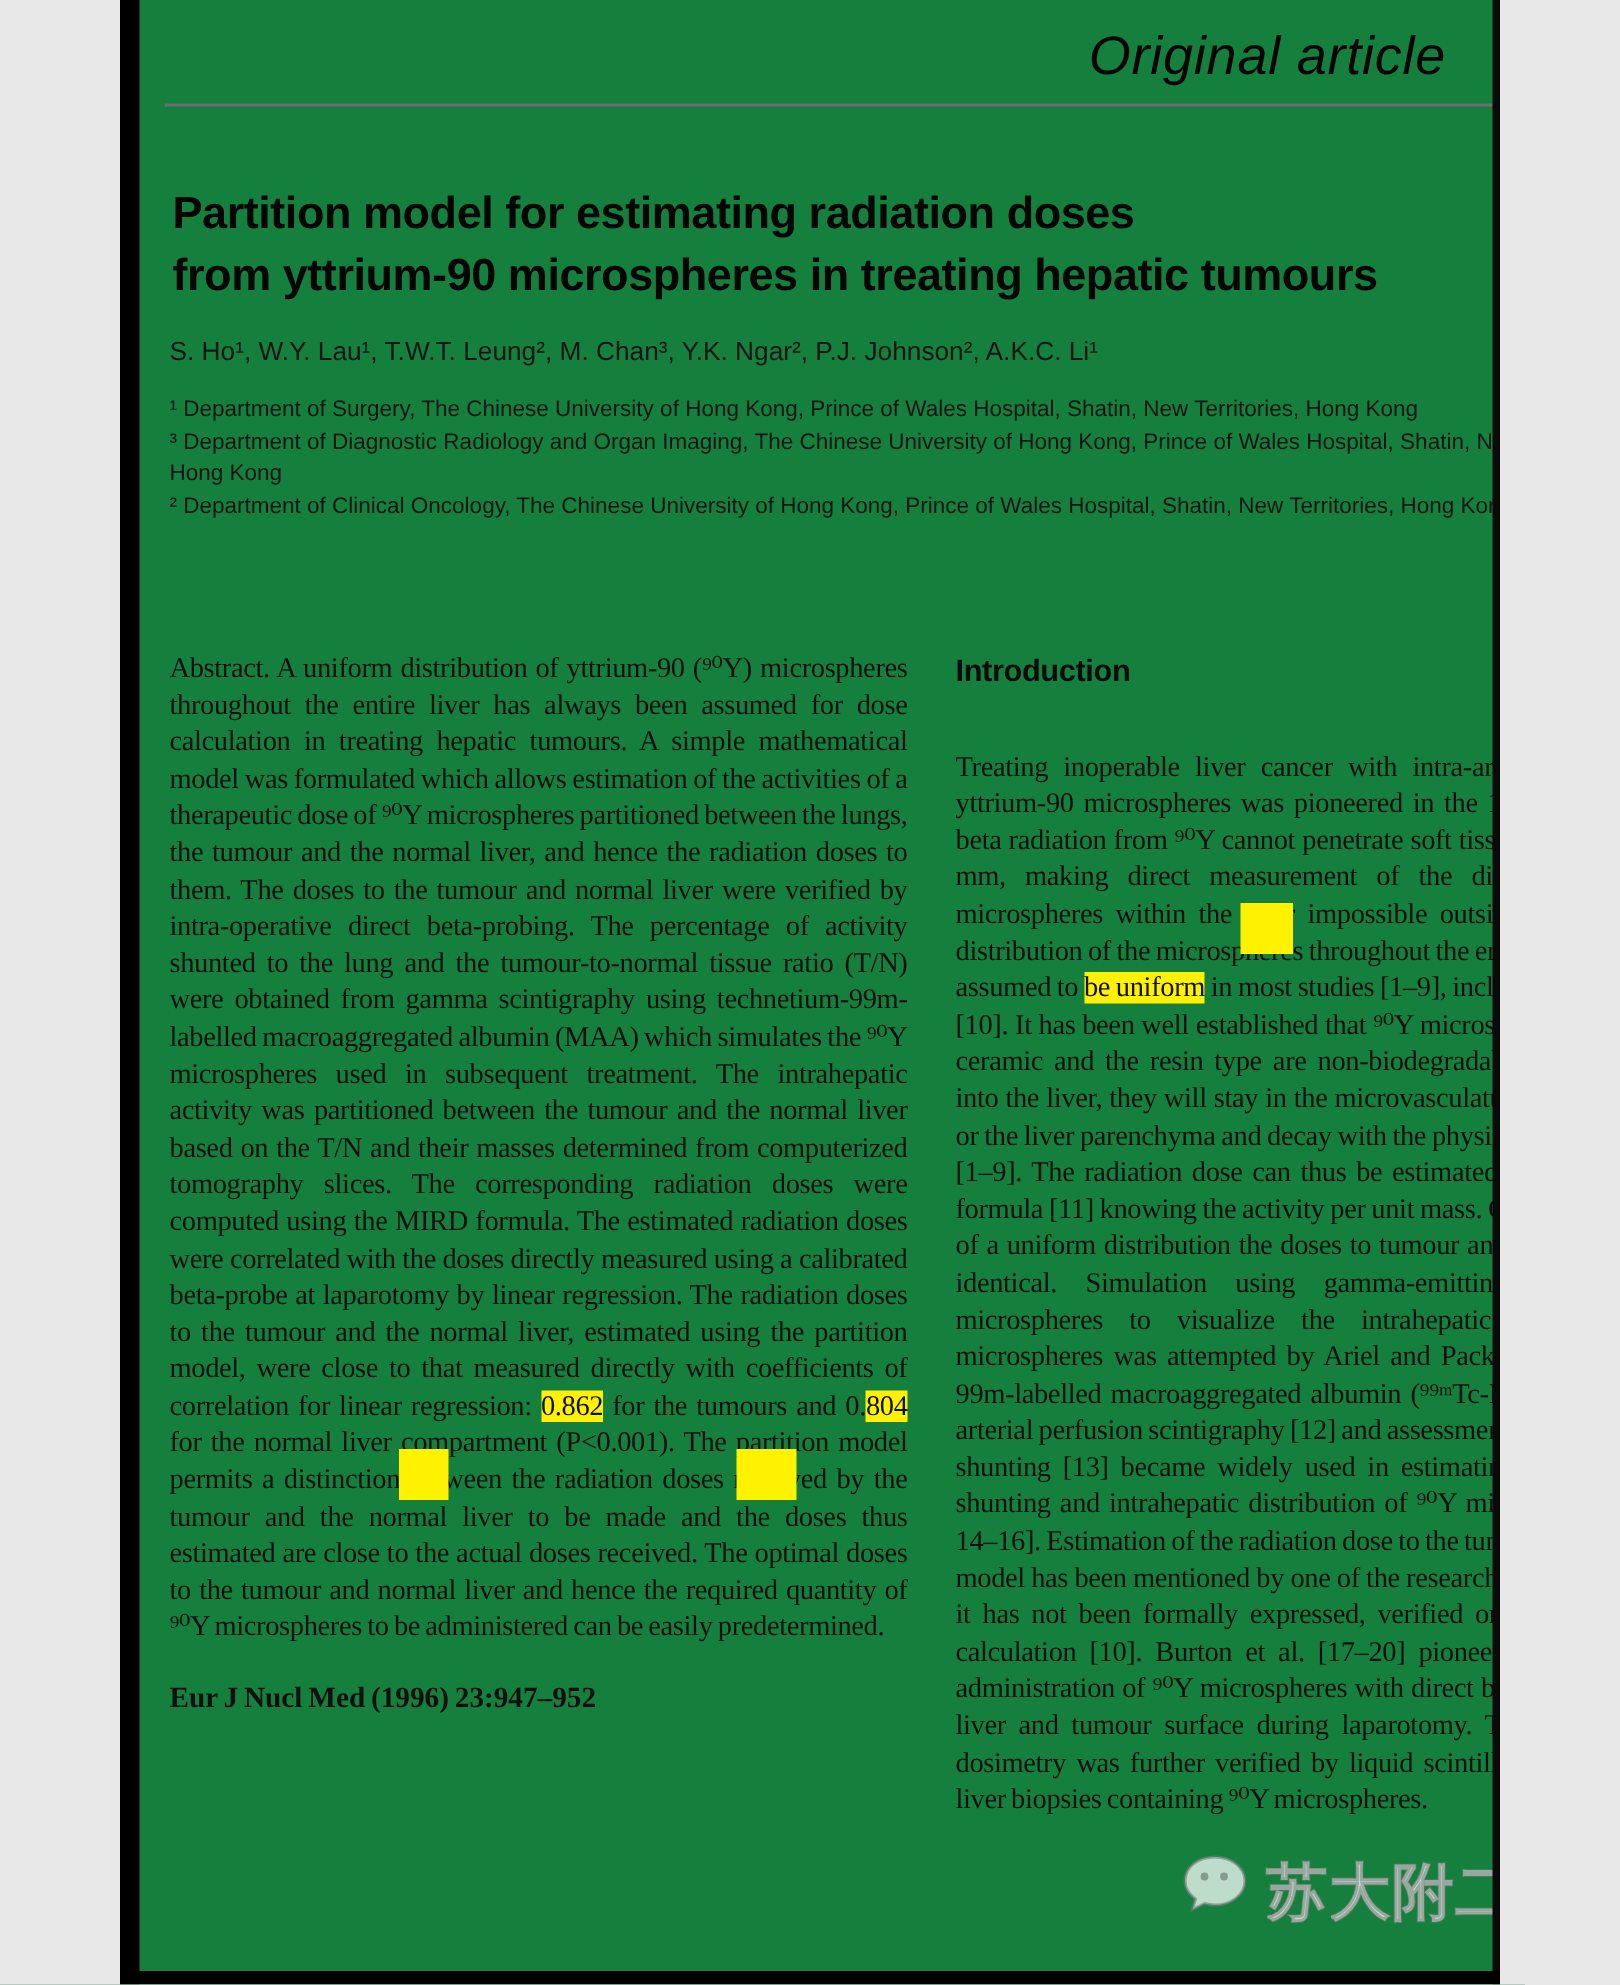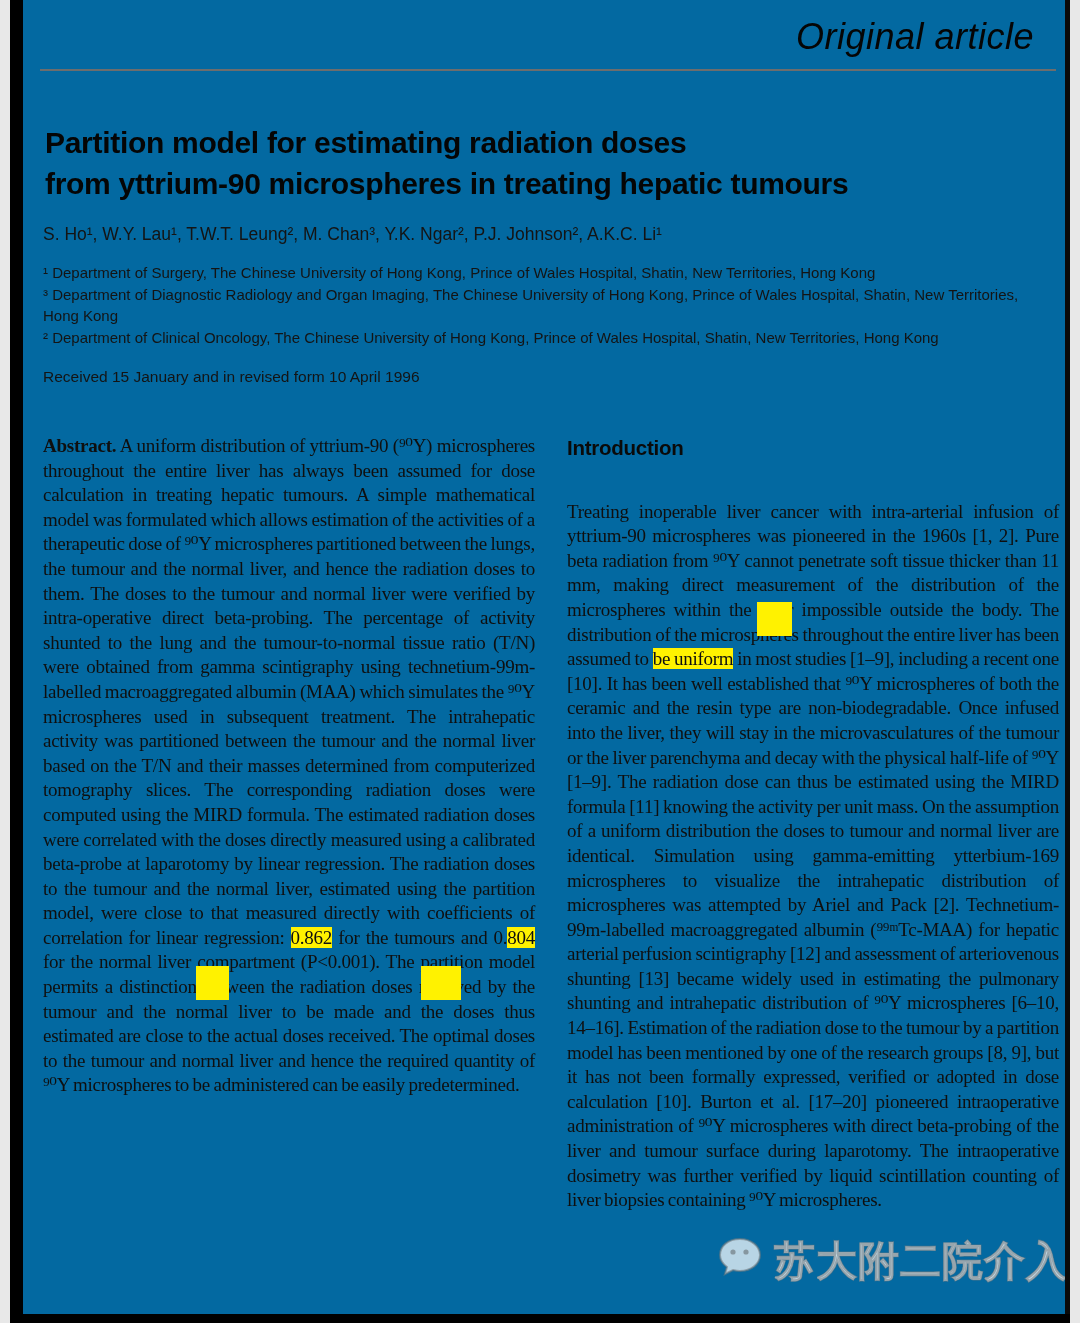--- a/index.html
+++ b/index.html
@@ -1,17 +1,17 @@
 <!DOCTYPE html>
 <html style="--hl: #fff200;"><head>
 <meta charset="utf-8">
 <style>
   html,body{margin:0;padding:0;background:#e8e8e8;}
   .page{
-    position:relative;width:1060px;height:1323px;background:#0369a1;
+    position:relative;width:920px;height:1323px;background:#15803d;
     overflow:hidden;margin:0 auto;
     font-family:"Liberation Serif","DejaVu Serif",serif;color:#0f0f0f;
   }
   
   .bar-left{position:absolute;left:0;top:0;width:13px;height:100%;background:#000;z-index:9;}
   .bar-right{position:absolute;right:0;top:0;width:5px;height:100%;background:#0a0a0a;z-index:9;}
   .bar-bottom{position:absolute;left:0;bottom:0;width:100%;height:9px;background:#000;z-index:9;}
 
   .header-label{
     position:absolute;top:16px;right:36px;
@@ -42,21 +42,21 @@
   }
 
   .col{
     position:absolute;width:492px;
     font-size:19px;line-height:24.6px;text-align:justify;
     letter-spacing:-.25px;word-spacing:-1px;color:#0f0f0f;
   }
   .col-left{left:33px;top:434px;}
   .col-right{left:557px;top:436px;}
   .col p{margin:0;}
-  .lead{font-weight:700;}
+  .lead{font-weight:400;}
   .hl{background:var(--hl,#fff200);}
   .keywords{margin-top:30px !important;}
   .kw-label{font-style:italic;}
   .citation{margin-top:23px !important;font-weight:700;font-size:19.5px;letter-spacing:0;}
   .intro-heading{
     font-family:"Liberation Sans","DejaVu Sans",sans-serif;
     font-size:20.5px;font-weight:700;margin:0 0 39px 0;text-align:left;color:#0a0a0a;
   }
   .p-indent{text-indent:20px;}
 
@@ -98,24 +98,24 @@
   </h1>
 
   <div class="authors">S. Ho¹, W.Y. Lau¹, T.W.T. Leung², M. Chan³, Y.K. Ngar², P.J. Johnson², A.K.C. Li¹</div>
 
   <div class="affils">
     <div>¹ Department of Surgery, The Chinese University of Hong Kong, Prince of Wales Hospital, Shatin, New Territories, Hong Kong</div>
     <div>³ Department of Diagnostic Radiology and Organ Imaging, The Chinese University of Hong Kong, Prince of Wales Hospital, Shatin, New Territories, Hong Kong</div>
     <div>² Department of Clinical Oncology, The Chinese University of Hong Kong, Prince of Wales Hospital, Shatin, New Territories, Hong Kong</div>
   </div>
 
-  <div class="received">Received 15 January and in revised form 10 April 1996</div>
 
   <div class="col col-left">
     <p><span class="lead">Abstract.</span><span> A uniform distribution of yttrium-90 (⁹⁰Y) microspheres throughout the entire liver has always been assumed for dose calculation in treating hepatic tumours. A simple mathematical model was formulated which allows estimation of the activities of a therapeutic dose of ⁹⁰Y microspheres partitioned between the lungs, the tumour and the normal liver, and hence the radiation doses to them. The doses to the tumour and normal liver were verified by intra-operative direct beta-probing. The percentage of activity shunted to the lung and the tumour-to-normal tissue ratio (T/N) were obtained from gamma scintigraphy using technetium-99m-labelled macroaggregated albumin (MAA) which simulates the ⁹⁰Y microspheres used in subsequent treatment. The intrahepatic activity was partitioned between the tumour and the normal liver based on the T/N and their masses determined from computerized tomography slices. The corresponding radiation doses were computed using the MIRD formula. The estimated radiation doses were correlated with the doses directly measured using a calibrated beta-probe at laparotomy by linear regression. The radiation doses to the tumour and the normal liver, estimated using the partition model, were close to that measured directly with coefficients of correlation for linear regression: </span><span class="hl">0.862</span><span> for the tumours and 0.</span><span class="hl">804</span><span> for the normal liver compartment (P&lt;0.001). The partition model permits a distinction between the radiation doses received by the tumour and the normal liver to be made and the doses thus estimated are close to the actual doses received. The optimal doses to the tumour and normal liver and hence the required quantity of ⁹⁰Y microspheres to be administered can be easily predetermined.</span></p>
+    <p class="citation">Eur J Nucl Med (1996) 23:947–952</p>
   </div>
 
   <div class="col col-right">
     <h2 class="intro-heading">Introduction</h2>
     <p><span>Treating inoperable liver cancer with intra-arterial infusion of yttrium-90 microspheres was pioneered in the 1960s [1, 2]. Pure beta radiation from ⁹⁰Y cannot penetrate soft tissue thicker than 11 mm, making direct measurement of the distribution of the microspheres within the liver impossible outside the body. The distribution of the microspheres throughout the entire liver has been assumed to </span><span class="hl">be uniform</span><span> in most studies [1–9], including a recent one [10]. It has been well established that ⁹⁰Y microspheres of both the ceramic and the resin type are non-biodegradable. Once infused into the liver, they will stay in the microvasculatures of the tumour or the liver parenchyma and decay with the physical half-life of ⁹⁰Y [1–9]. The radiation dose can thus be estimated using the MIRD formula [11] knowing the activity per unit mass. On the assumption of a uniform distribution the doses to tumour and normal liver are identical. Simulation using gamma-emitting ytterbium-169 microspheres to visualize the intrahepatic distribution of microspheres was attempted by Ariel and Pack [2]. Technetium-99m-labelled macroaggregated albumin (⁹⁹ᵐTc-MAA) for hepatic arterial perfusion scintigraphy [12] and assessment of arteriovenous shunting [13] became widely used in estimating the pulmonary shunting and intrahepatic distribution of ⁹⁰Y microspheres [6–10, 14–16]. Estimation of the radiation dose to the tumour by a partition model has been mentioned by one of the research groups [8, 9], but it has not been formally expressed, verified or adopted in dose calculation [10]. Burton et al. [17–20] pioneered intraoperative administration of ⁹⁰Y microspheres with direct beta-probing of the liver and tumour surface during laparotomy. The intraoperative dosimetry was further verified by liquid scintillation counting of liver biopsies containing ⁹⁰Y microspheres.</span></p>
   </div>
 
   <div class="sticker sticker-a"></div>
   <div class="sticker sticker-b"></div>
   <div class="sticker sticker-c"></div>

